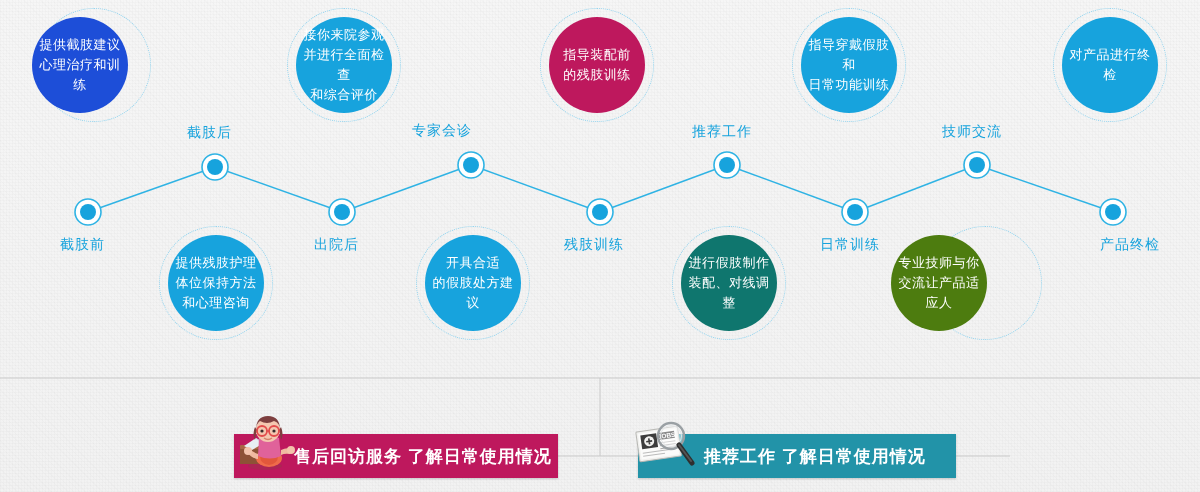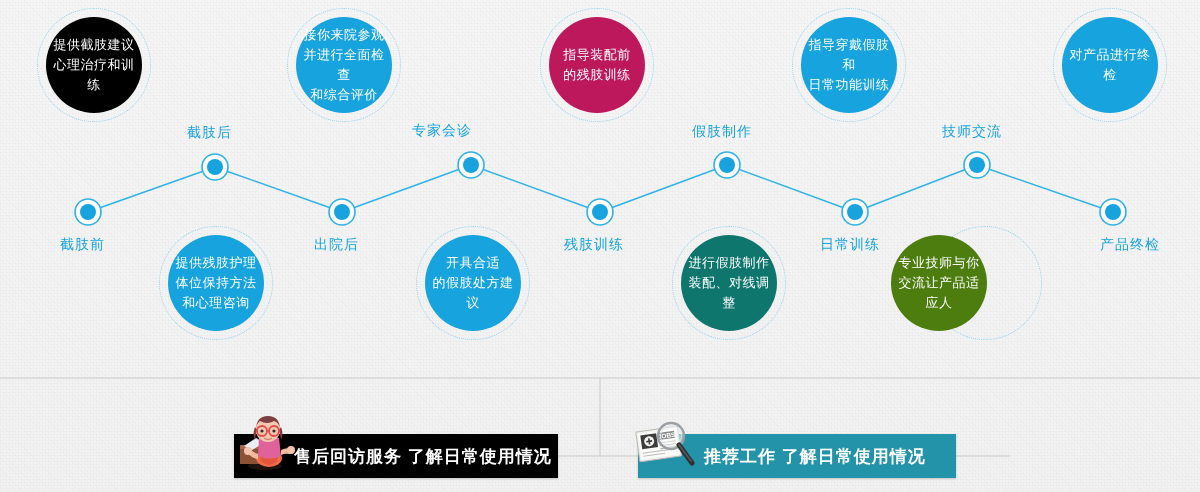--- a/index.html
+++ b/index.html
@@ -134,21 +134,21 @@
       </g>
       <g>
         <circle cx="1113" cy="212" r="13" fill="#ffffff" stroke="#2fb3e4" stroke-width="1.6"></circle>
         <circle cx="1113" cy="212" r="8" fill="#17a3dd"></circle>
       </g>
     </g>
 </svg>
 
 <div id="bubble-layer">
     <div class="ring" style="width: 114px; height: 114px; left: 37px; top: 8px; border-color: rgb(143, 211, 239);"></div>
-    <div class="bubble" style="width: 96px; height: 96px; left: 46px; top: 17px; background: #000000;">
+    <div class="bubble" style="width: 96px; height: 96px; left: 32px; top: 17px; background: #1d4ed8;">
       <span class="btext">提供截肢建议
 心理治疗和训练</span>
     </div>
     <div class="ring" style="width: 114px; height: 114px; left: 287px; top: 8px; border-color: rgb(143, 211, 239);"></div>
     <div class="bubble" style="width: 96px; height: 96px; left: 296px; top: 17px; background: rgb(23, 163, 221);">
       <span class="btext">接你来院参观
 并进行全面检查
 和综合评价</span>
     </div>
     <div class="ring" style="width: 114px; height: 114px; left: 540px; top: 8px; border-color: rgb(143, 211, 239);"></div>
@@ -187,28 +187,28 @@
 交流让产品适应人</span>
     </div>
   </div>
 
 <div id="label-layer">
     <div class="nodelabel" style="left: 60px; top: 236px; color: rgb(23, 163, 221);">截肢前</div>
     <div class="nodelabel" style="left: 187px; top: 124px; color: rgb(23, 163, 221);">截肢后</div>
     <div class="nodelabel" style="left: 314px; top: 236px; color: rgb(23, 163, 221);">出院后</div>
     <div class="nodelabel" style="left: 412px; top: 122px; color: rgb(23, 163, 221);">专家会诊</div>
     <div class="nodelabel" style="left: 564px; top: 236px; color: rgb(23, 163, 221);">残肢训练</div>
-    <div class="nodelabel" style="left: 692px; top: 123px; color: rgb(23, 163, 221);">假肢制作</div>
+    <div class="nodelabel" style="left: 692px; top: 123px; color: rgb(23, 163, 221);">推荐工作</div>
     <div class="nodelabel" style="left: 820px; top: 236px; color: rgb(23, 163, 221);">日常训练</div>
     <div class="nodelabel" style="left: 942px; top: 123px; color: rgb(23, 163, 221);">技师交流</div>
     <div class="nodelabel" style="left: 1100px; top: 236px; color: rgb(23, 163, 221);">产品终检</div>
   </div>
 
 <div id="banner-layer">
-    <div class="banner" style="left: 234px; top: 434px; width: 324px; background: #000000;">
+    <div class="banner" style="left: 234px; top: 434px; width: 324px; background: #be185d;">
       <span class="blabel" style="color: rgb(255, 255, 255); margin-left: 60px;">售后回访服务  了解日常使用情况</span>
     </div>
     <div class="bicon" style="left: 236px; top: 410px;"><svg width="62" height="62" viewBox="0 0 62 62" xmlns="http://www.w3.org/2000/svg">
     <ellipse cx="29" cy="56" rx="17" ry="4" fill="#7c4a3a" opacity="0.25"></ellipse>
     <rect x="4" y="38" width="26" height="16" fill="#8d5236"></rect>
     <rect x="4" y="35" width="30" height="4" rx="1" fill="#a96445"></rect>
     <path d="M8 36 L20 28 L28 33 L16 40 Z" fill="#e8eef4"></path>
     <path d="M20 28 L28 33 L28 34 L20 29 Z" fill="#c3cfdb"></path>
     <ellipse cx="33" cy="48" rx="13" ry="9" fill="#ef6b4a"></ellipse>
     <path d="M24 46 q9 -6 18 0 q0 8 -9 9 q-9 -1 -9 -9z" fill="#e2573b"></path>

